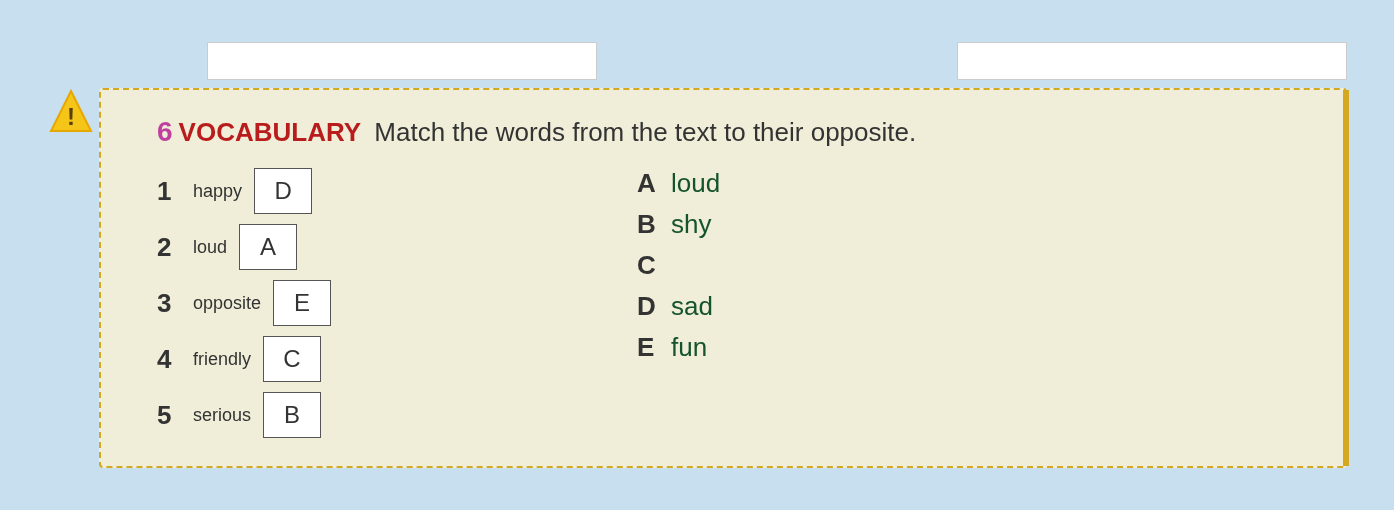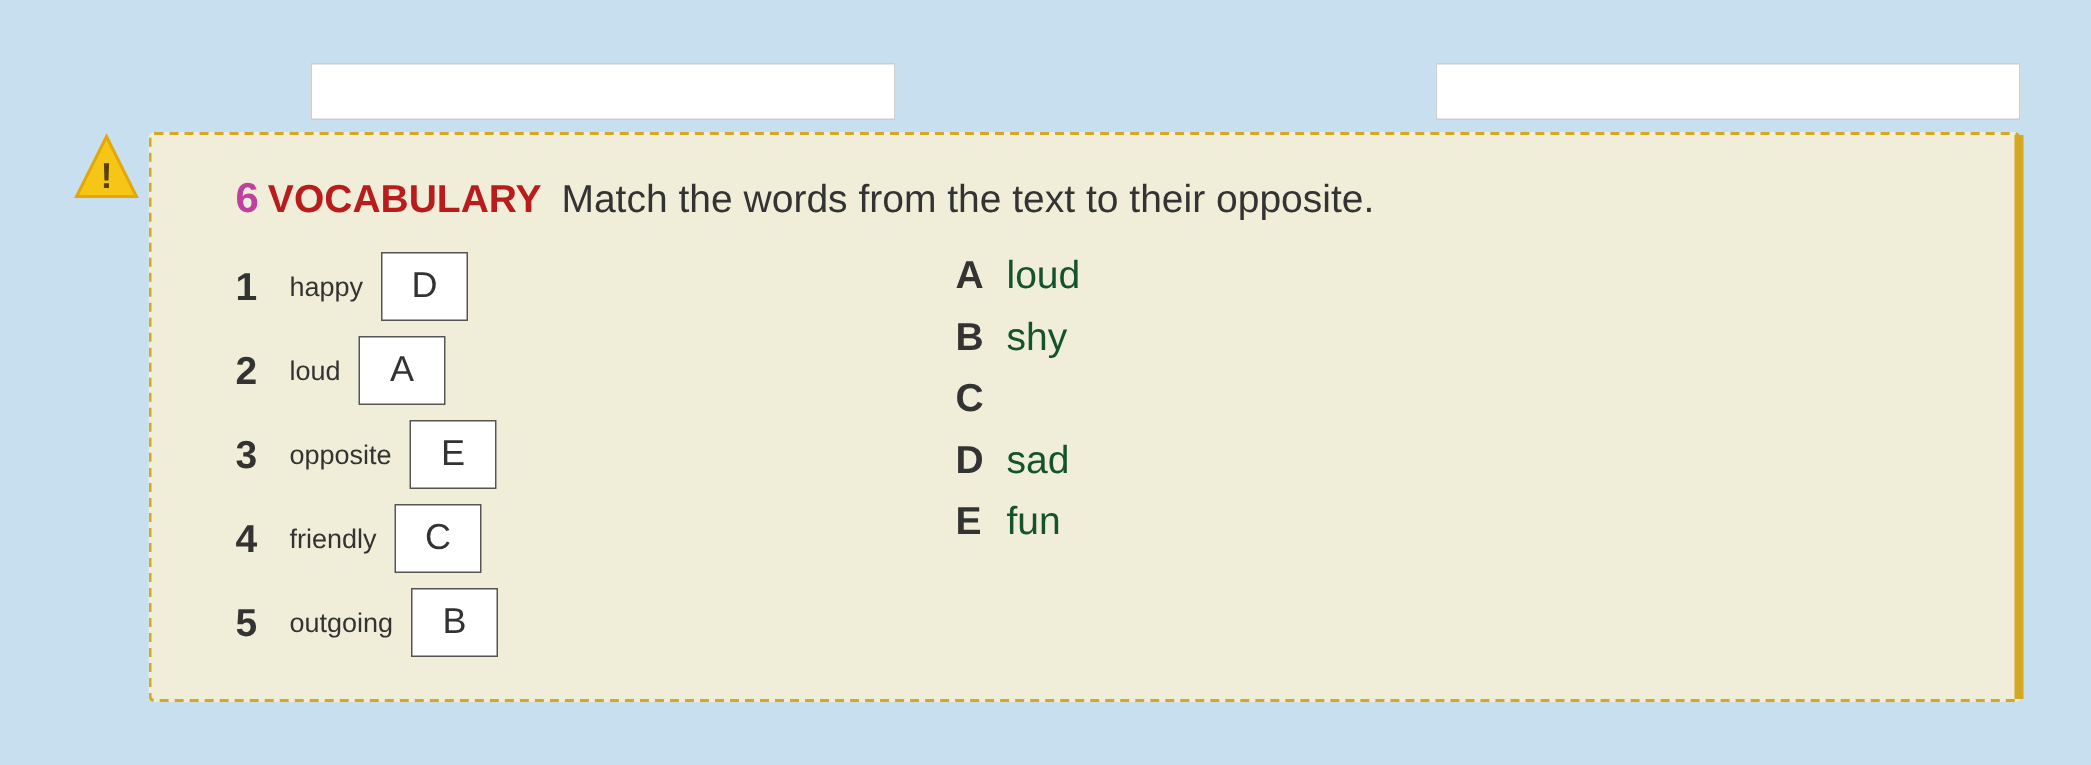--- a/index.html
+++ b/index.html
@@ -209,21 +209,21 @@
         </div>
 
         <div class="item-row">
           <span class="item-number">4</span>
           <span class="item-word">friendly</span>
           <div class="answer-box">C</div>
         </div>
 
         <div class="item-row">
           <span class="item-number">5</span>
-          <span class="item-word">outgoing</span>
+          <span class="item-word">serious</span>
           <div class="answer-box">B</div>
         </div>
 
       </div>
 
       <div class="right-column">
 
         <div class="option-row">
           <span class="option-letter">A</span>
           <span class="option-word">loud</span>

